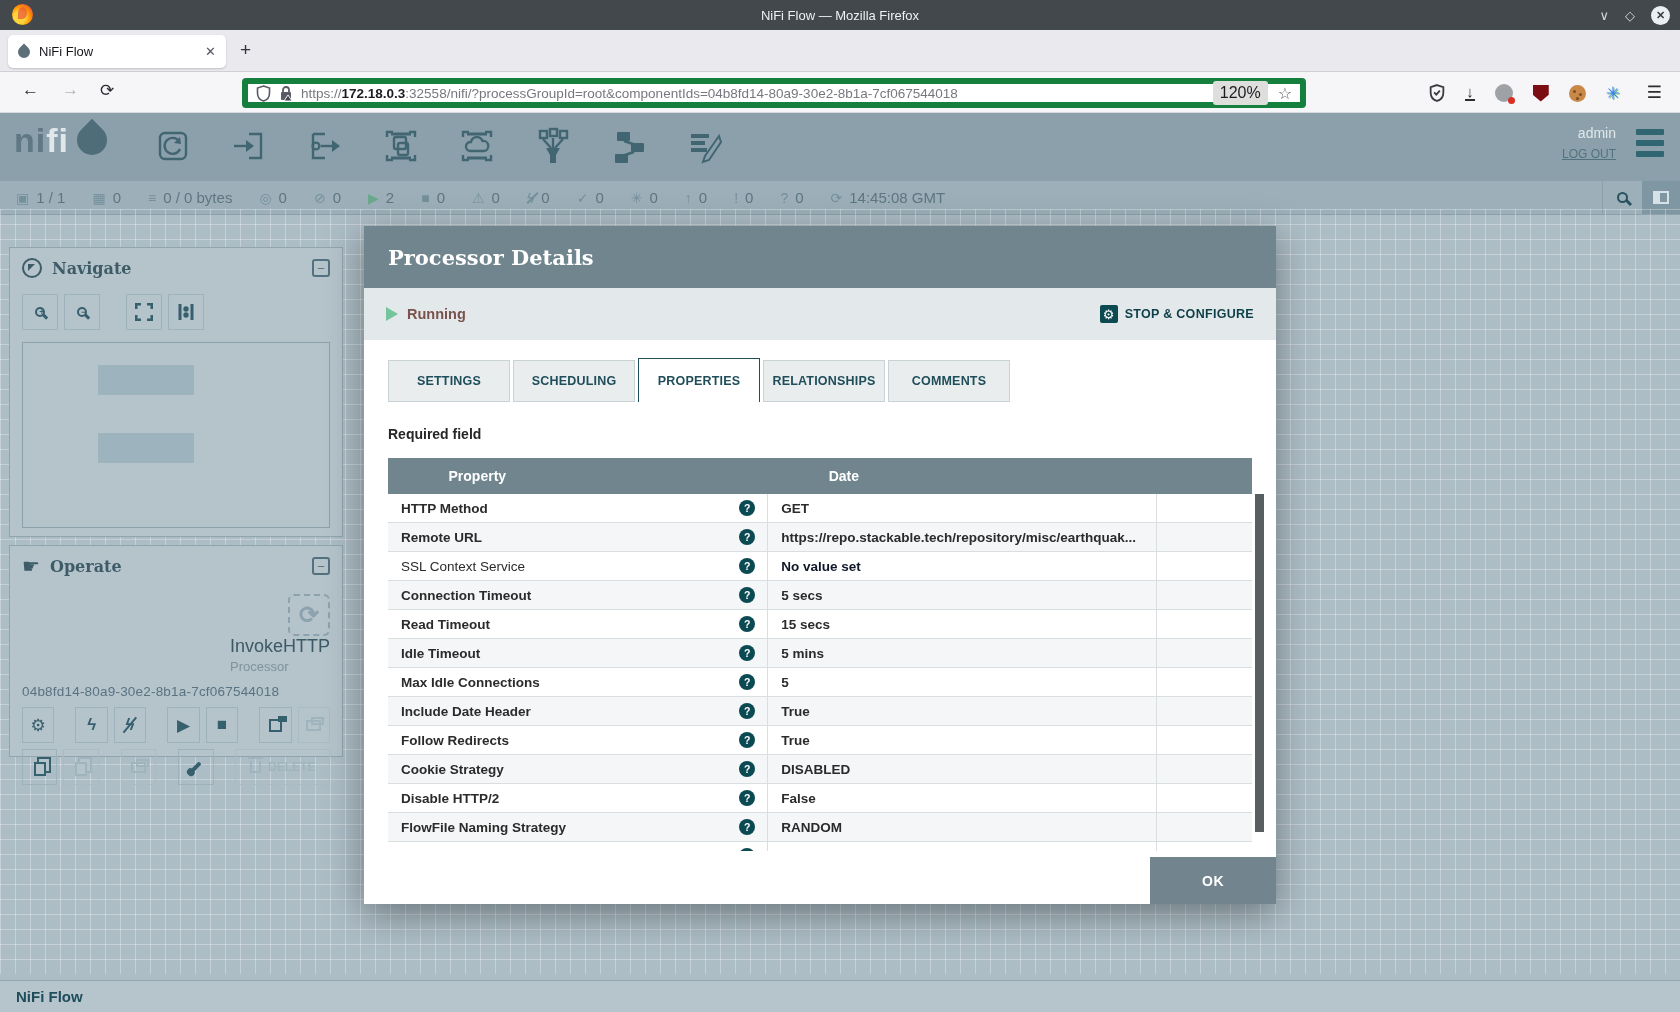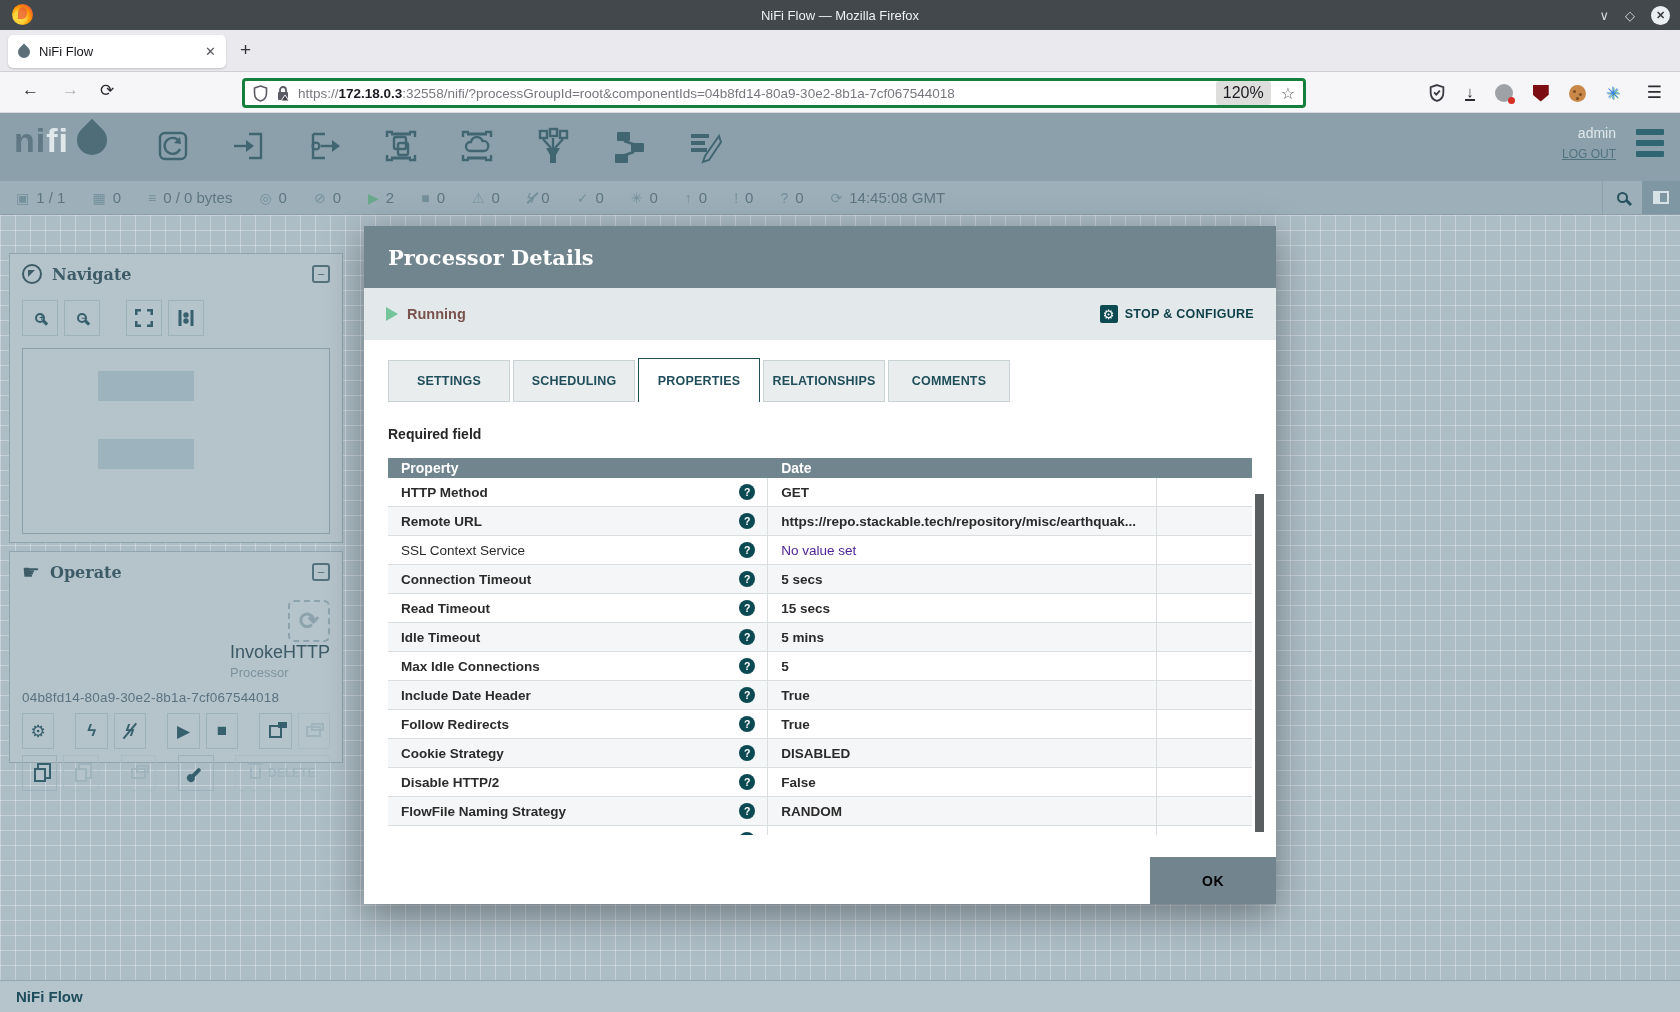--- a/index.html
+++ b/index.html
@@ -26,21 +26,21 @@
   .tab-favicon { width:12px; height:12px; background:#5d6f79; border-radius:0 50% 50% 50%;
     transform:rotate(45deg); margin-right:9px; flex:none; }
   .tab-label { font-size:13px; color:#17161c; flex:1; }
   .tab-close { color:#55555e; font-size:13px; }
   .newtab-btn { position:absolute; left:240px; top:9px; font-size:19px; color:#33333b; }
 
   .navbar { position:absolute; left:0; top:72px; width:1680px; height:41px; background:#f6f6f8;
     border-bottom:1px solid #d9d9de; }
   .nav-btn { position:absolute; top:8px; font-size:17px; color:#2c2c32; }
   .url-bar { position:absolute; left:242px; top:6px; width:1064px; height:30px; background:#ffffff;
-    border:3px solid #15803d; border-radius:4px; display:flex; align-items:center; padding:0 8px; }
+    border:6px solid #15803d; border-radius:4px; display:flex; align-items:center; padding:0 8px; }
   .shield-icon-svg, .lock-icon-svg { flex:none; margin-right:8px; }
   .url-text { flex:1; font-size:13.5px; color:#77777f; white-space:nowrap; overflow:hidden; }
   .url-host { color:#1c1b22; font-weight:bold; }
   .zoom-chip { background:#dededd; border-radius:3px; font-size:16px; color:#1c1b22; padding:3px 7px; margin-right:10px; }
   .star { font-size:16px; color:#55555e; }
   .ext-icons { position:absolute; right:60px; top:6px; height:30px; display:flex; align-items:center; gap:20px; }
   .hamburger-ff { position:absolute; right:18px; top:10px; font-size:17px; color:#2c2c32; }
   .dl-icon { color:#2c2c32; font-size:15px; border-bottom:2px solid #2c2c32; line-height:.9; padding:0 1px 1px; }
   .badger { width:18px; height:18px; border-radius:50%; background:#9ea2a6; position:relative; }
   .badger::after{ content:''; position:absolute; right:-2px; bottom:-2px; width:7px; height:7px;
@@ -80,21 +80,21 @@
   .statusbar-right { position:absolute; right:0; top:0; height:33px; display:flex; align-items:center; }
   .search-btn { width:40px; height:33px; display:flex; align-items:center; justify-content:center;
     border-left:1px solid #8ba0ab; }
   .magnifier { width:11px; height:11px; border:2.5px solid #27525f; border-radius:50%; position:relative; }
   .magnifier::after { content:''; position:absolute; width:7px; height:3px; background:#27525f;
     transform:rotate(45deg); right:-6px; bottom:-3px; }
   .panel-toggle { width:38px; height:33px; background:#7e97a3; display:flex; align-items:center; justify-content:center; }
   .panel-toggle span { width:16px; height:13px; border:2px solid #d7e2e7; border-left-width:7px; }
 
   
-  .canvas { position:absolute; left:0; top:102px; width:1680px; height:765px;
+  .canvas { position:absolute; left:0; top:96px; width:1680px; height:765px;
     background-image:
       linear-gradient(rgba(255,255,255,.30) 1px, transparent 1px),
       linear-gradient(90deg, rgba(255,255,255,.30) 1px, transparent 1px);
     background-size:15px 15px; }
   .app-footer { position:absolute; left:0; top:867px; width:1680px; height:32px; background:#b6c4cc;
     border-top:1px solid #93a8b1; display:flex; align-items:center; padding-left:16px; }
   .app-footer span { color:#1f4d5c; font-weight:bold; font-size:15px; }
 
   
   .side-panel { position:absolute; background:#b5c3cb; border:1px solid #90a5ae; }
@@ -158,37 +158,37 @@
   .gear-badge { width:18px; height:18px; background:#0c4a52; border-radius:2px; color:#fff; font-size:13px;
     display:flex; align-items:center; justify-content:center; }
   .stop-config span.lbl { color:#0d3f48; font-weight:bold; font-size:12.5px; letter-spacing:.3px; }
   .modal-body { padding:20px 24px 0; position:relative; }
   .tabs { display:flex; gap:3px; height:42px; }
   .dlg-tab { width:122px; display:flex; align-items:center; justify-content:center; font-size:12.5px;
     font-weight:bold; color:#1f4e5a; background:#e9edee; border:1px solid #c9d2d5; letter-spacing:.2px; }
   .dlg-tab.active { background:#fff; border:1px solid #1f4e5a; border-bottom:none; height:44px; margin-top:-2px; }
   .required-label { font-weight:bold; font-size:14px; color:#262626; margin:24px 0 16px; }
   .ptable { border:0; position:relative; width:864px; }
-  .pt-header { height:20px; background:#71858f; display:flex; align-items:center; }
+  .pt-header { height:36px; background:#71858f; display:flex; align-items:center;justify-content:center; }
   .pt-header .c1 { width:44%; padding-left:13px; color:#fff; font-weight:bold; font-size:14px; }
   .pt-header .c2 { width:45%; padding-left:13px; color:#fff; font-weight:bold; font-size:14px; }
   .pt-scroll { height:357px; overflow:hidden; position:relative; }
   .prow { height:29px; display:flex; align-items:stretch; border-bottom:1px solid #d9dee1; background:#fff; }
   .prow:nth-child(even) { background:#f4f6f7; }
   .pcell { display:flex; align-items:center; font-size:13.5px; color:#2b2b2b; }
   .prow .c1 { width:44%; padding-left:13px; border-right:1px solid #d9dee1; position:relative; }
   .prow .c2 { width:45%; padding-left:13px; border-right:1px solid #d9dee1; }
   .prow .c3 { width:11%; }
   .prow.required .pname, .prow.required .pval { font-weight:bold; }
-  .prow.unset .pval { color:#4c1d95; font-weight:normal; }
+  .prow.unset .pval { color:#0f172a; font-weight:bold; }
   .qmark { position:absolute; right:12px; top:50%; margin-top:-8px; width:16px; height:16px; border-radius:50%;
     background:#0b4a52; color:#fff; font-size:10.5px; font-weight:bold; display:flex; align-items:center; justify-content:center; }
   .vscroll { position:absolute; right:-12px; top:36px; width:9px; height:350px; }
   .vscroll .thumb { position:absolute; top:0; width:9px; height:338px; background:#595e61; }
-  .ok-btn { position:absolute; right:0; bottom:0; width:126px; height:47px; background:#72858f; color:#000000;
+  .ok-btn { position:absolute; right:0; bottom:0; width:126px; height:47px; background:#72858f; color:#ffffff;
     font-weight:bold; font-size:14px; display:flex; align-items:center; justify-content:center; letter-spacing:.4px; }
 </style>
 </head>
 <body>
 
 <div class="titlebar">
   <div class="ff-logo"></div>
   <div class="win-title">NiFi Flow — Mozilla Firefox</div>
   <div class="win-controls">
     <span class="win-btn">∨</span>

